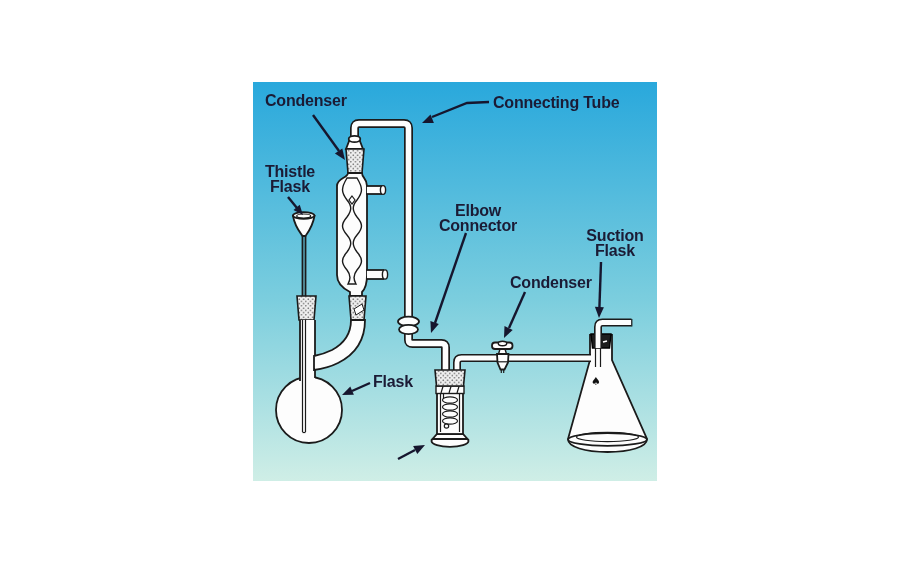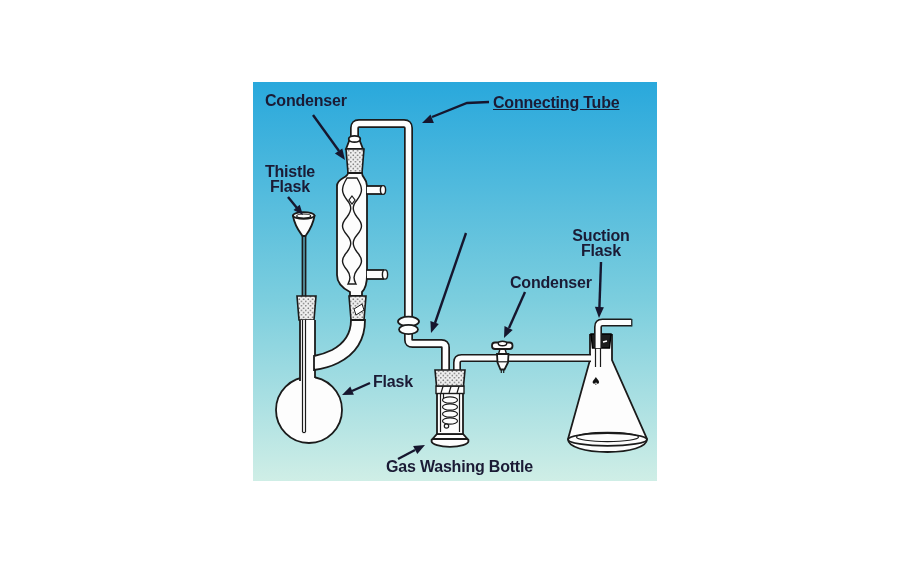--- a/index.html
+++ b/index.html
@@ -180,33 +180,36 @@
         </g>
         <g>
           <line class="arrow" x1="145" y1="377" x2="162" y2="368"></line>
           <polygon class="ah" points="172,363 164.3,372.1 160.1,364.1"></polygon>
         </g>
       </g>
     </svg>
 
     <div class="lbl" style="left:12px;top:11px;text-align:right;">Condenser</div>
 
-    <div class="lbl" style="left:240px;top:13px;text-decoration:underline;">Connecting Tube</div>
+    <div class="lbl" style="left:240px;top:13px;">Connecting Tube</div>
 
     <div class="lbl center" style="left:8px;top:82px;width:58px;">
       <span>Thistle</span>
       <span>Flask</span>
     </div>
 
+    <div class="lbl center" style="left:180px;top:121px;width:90px;">
+      <span>Elbow</span>
+      <span>Connector</span>
+    </div>
 
     <div class="lbl" style="left:257px;top:193px;">Condenser</div>
 
-    <div class="lbl center" style="left:318px;top:146px;width:60px;">
+    <div class="lbl center" style="left:332px;top:146px;width:60px;">
       <span>Suction</span>
       <span>Flask</span>
     </div>
 
     <div class="lbl" style="left:120px;top:292px;">Flask</div>
 
-    <div class="lbl" style="left:133px;top:377px;">Gas Washing Bottle</div>
 
   </div>
 </div>
 
 </body></html>

